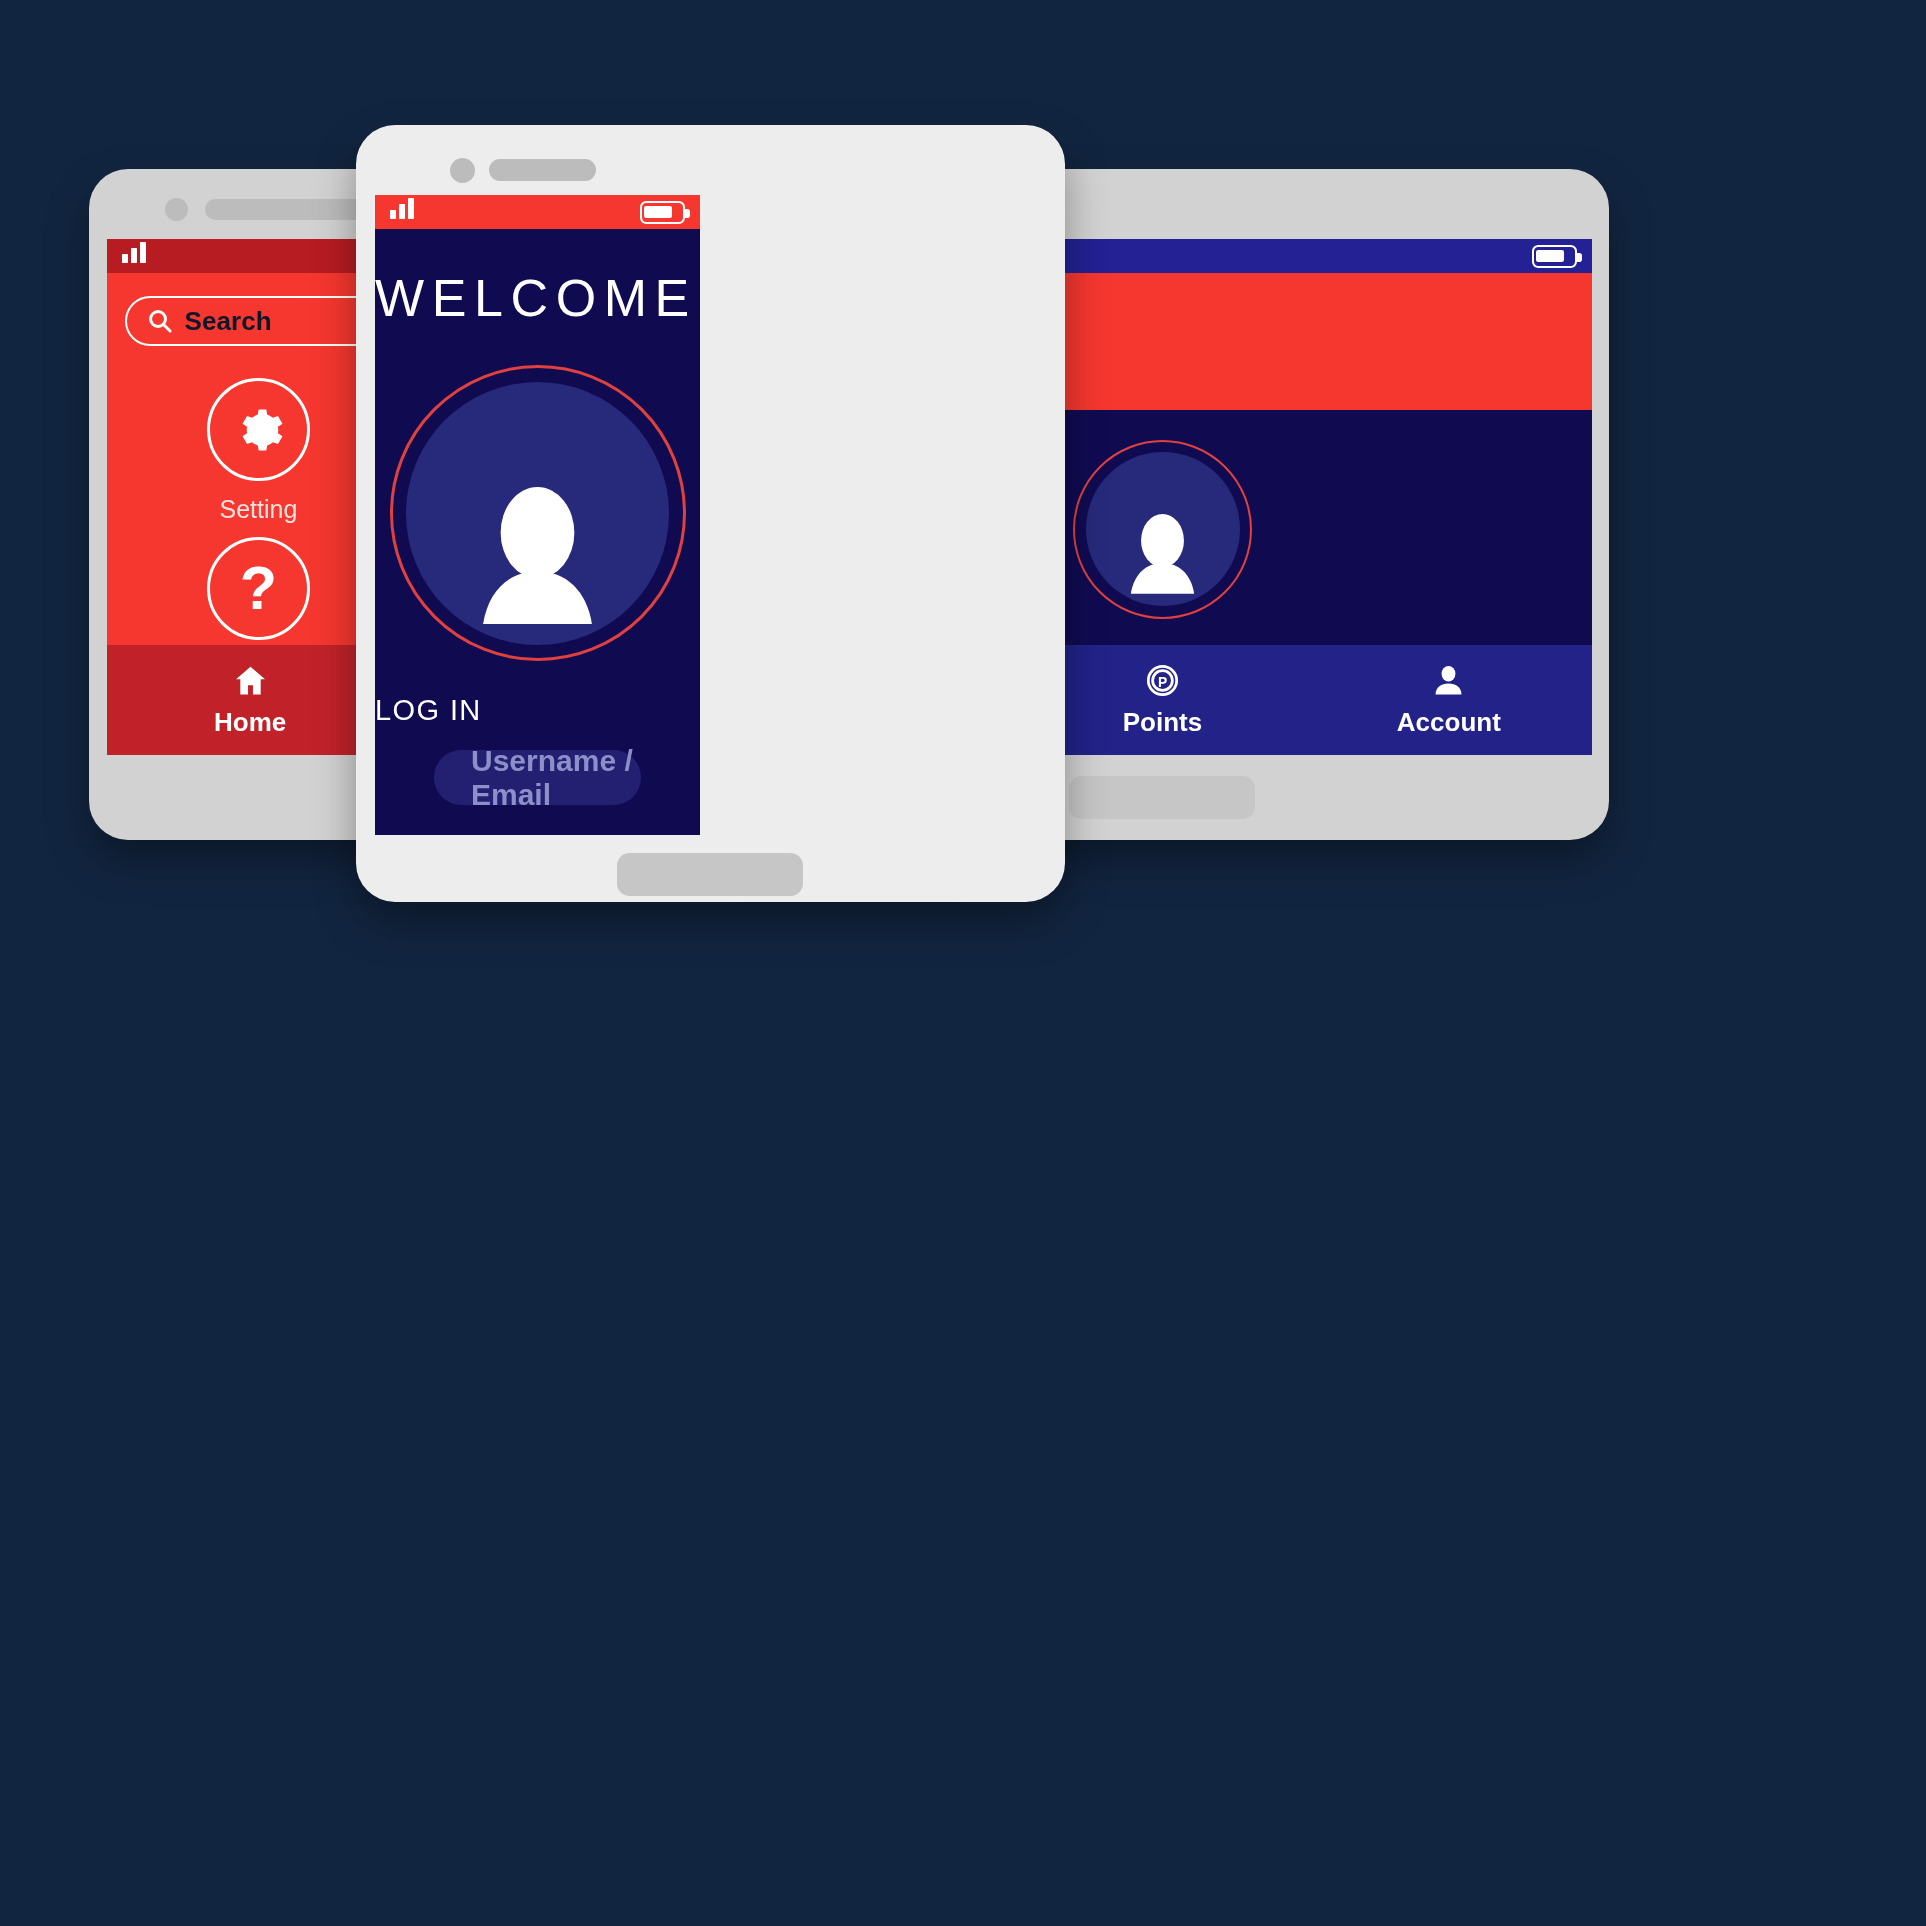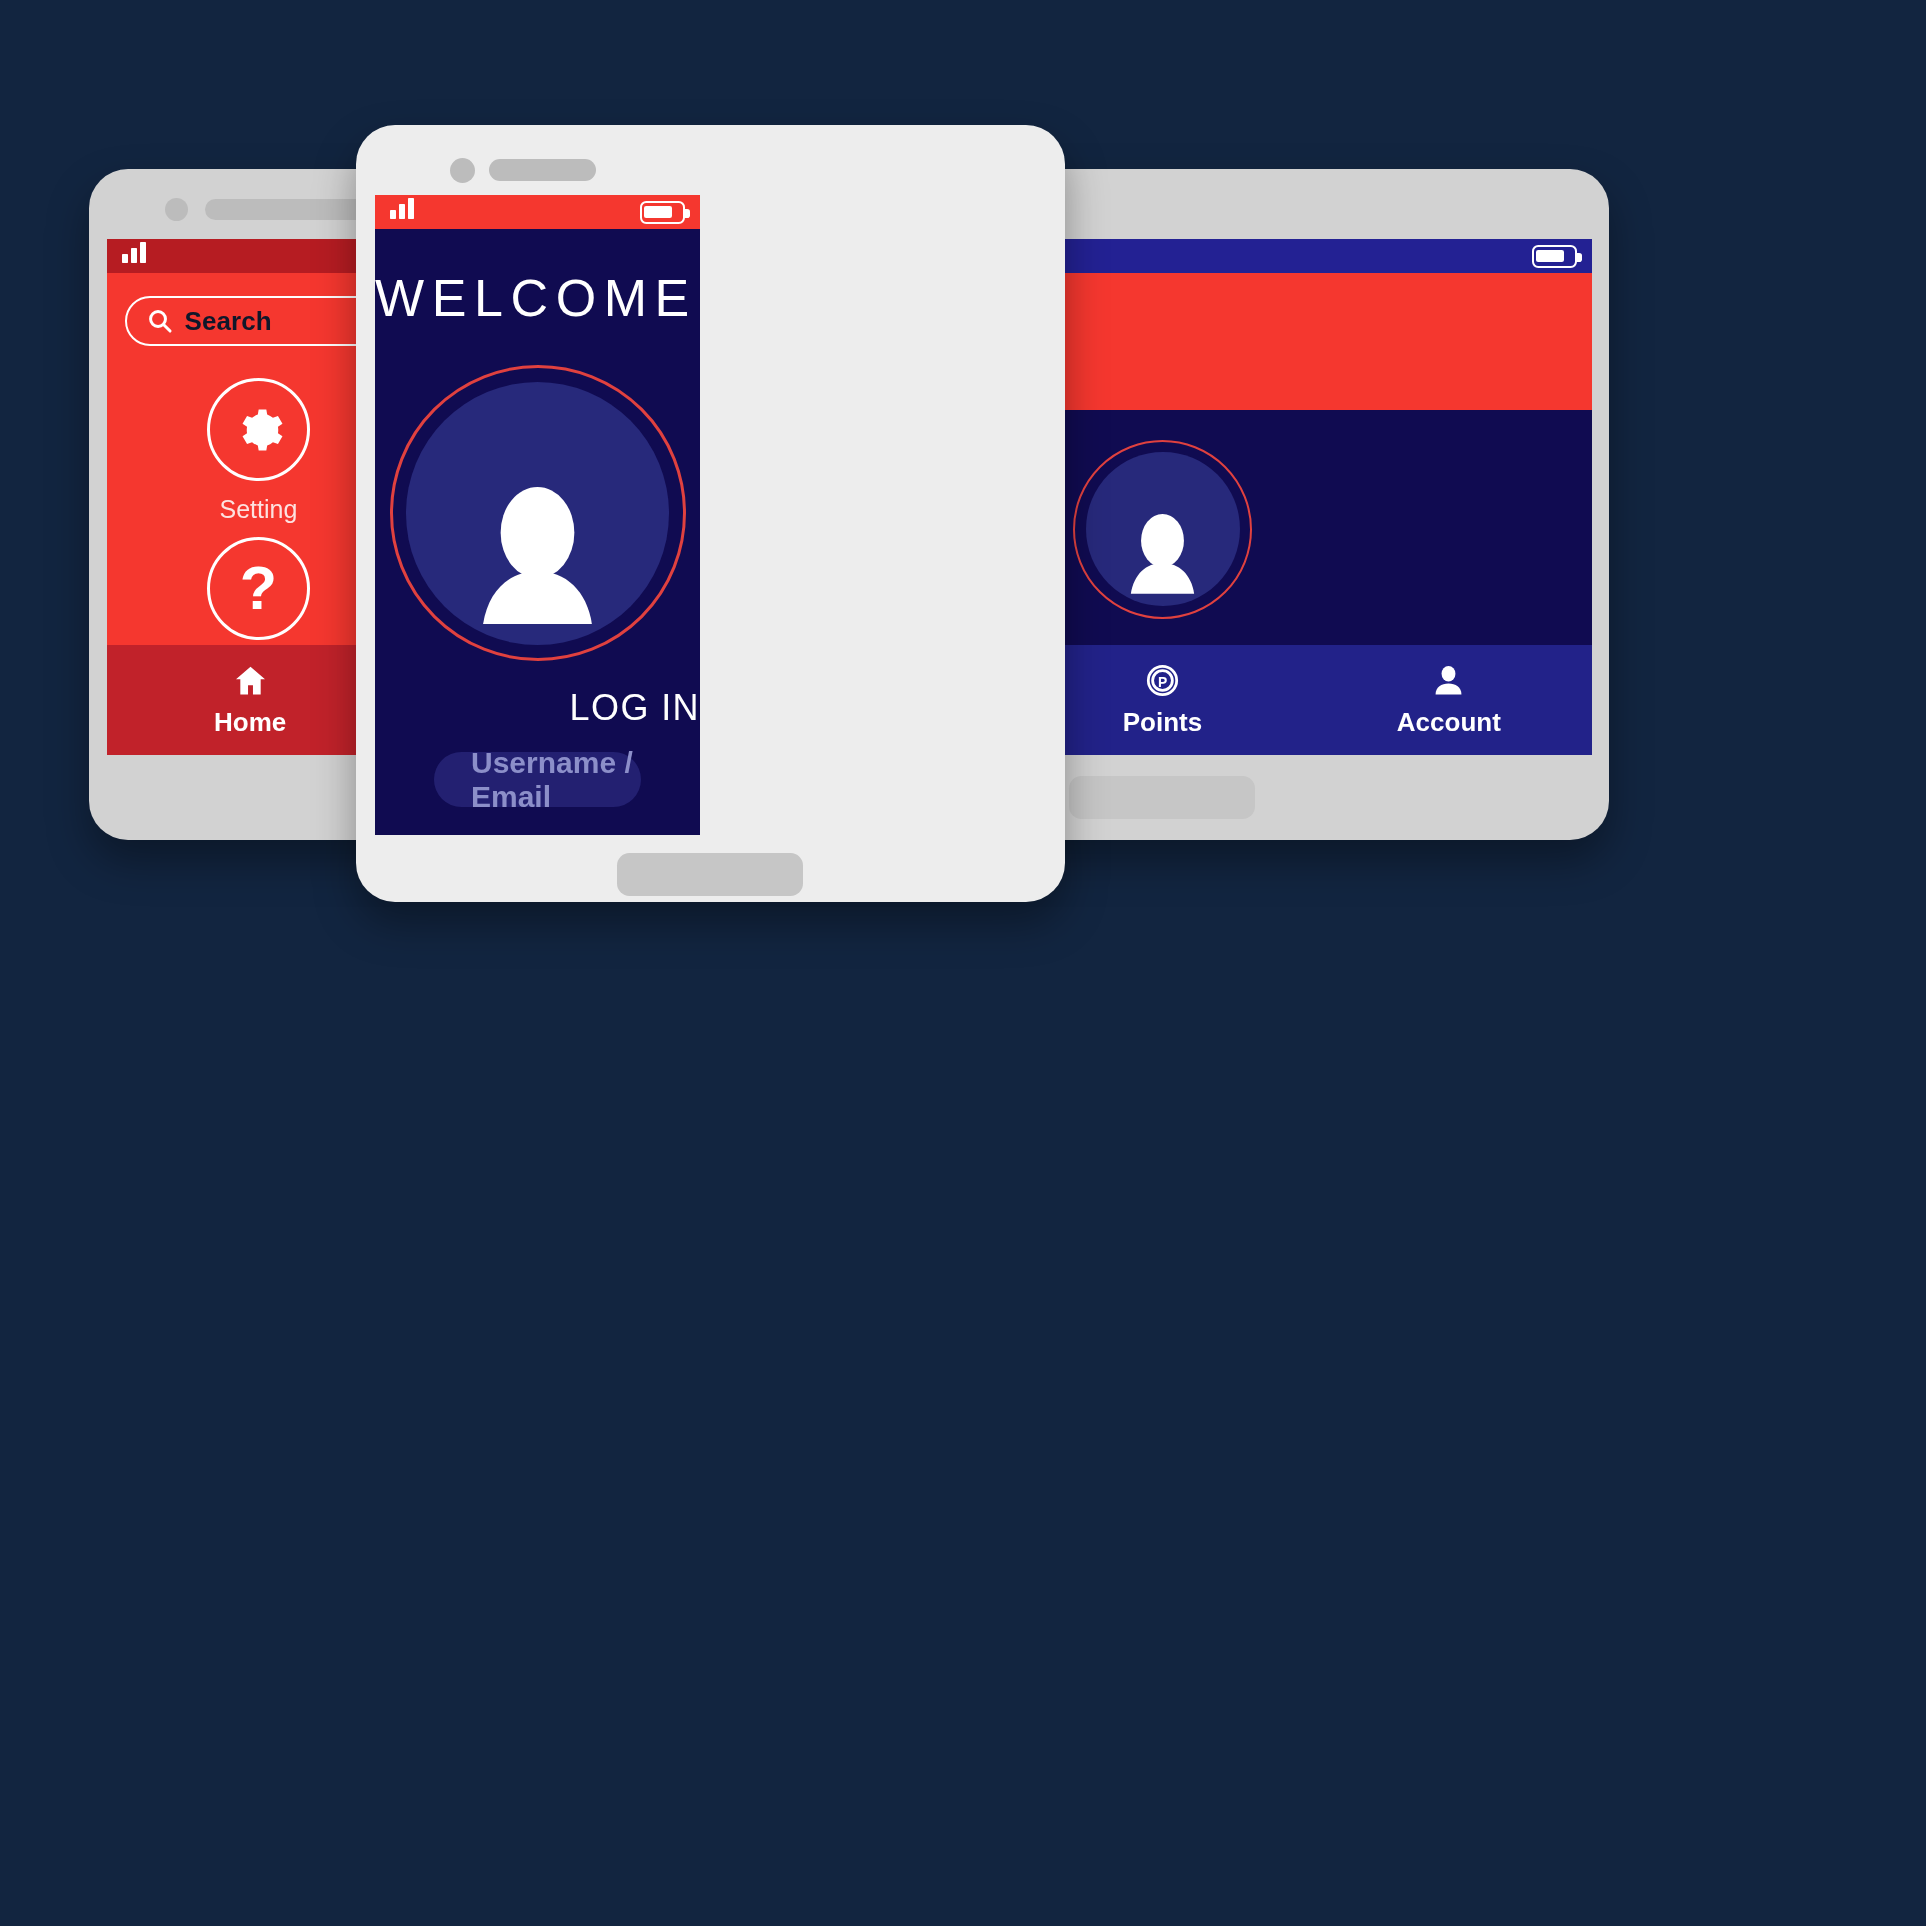--- a/index.html
+++ b/index.html
@@ -178,24 +178,24 @@
     display:flex; align-items:center; justify-content:center;
   }
   .big-disc{
     width:263px; height:263px;
     background:#27297B;
     border-radius:50%;
     display:flex; align-items:flex-end; justify-content:center;
     overflow:hidden;
   }
   .login-title{
-    color:#fff; text-align:right;
-    font-size:36px; font-weight:300;
+    color:#fff; text-align:left;
+    font-size:29px; font-weight:300;
     letter-spacing:1.4px;
-    margin-top:26px;
+    margin-top:33px;
   }
   .field{
     margin:23.4px 59px 0 59px;
     height:55px;
     background:#232071;
     border-radius:687px;
     display:flex; align-items:center;
     padding-left:37px;
   }
   .field .ph{ color:#8C8FC9; font-size:30px; font-weight:bold; }

